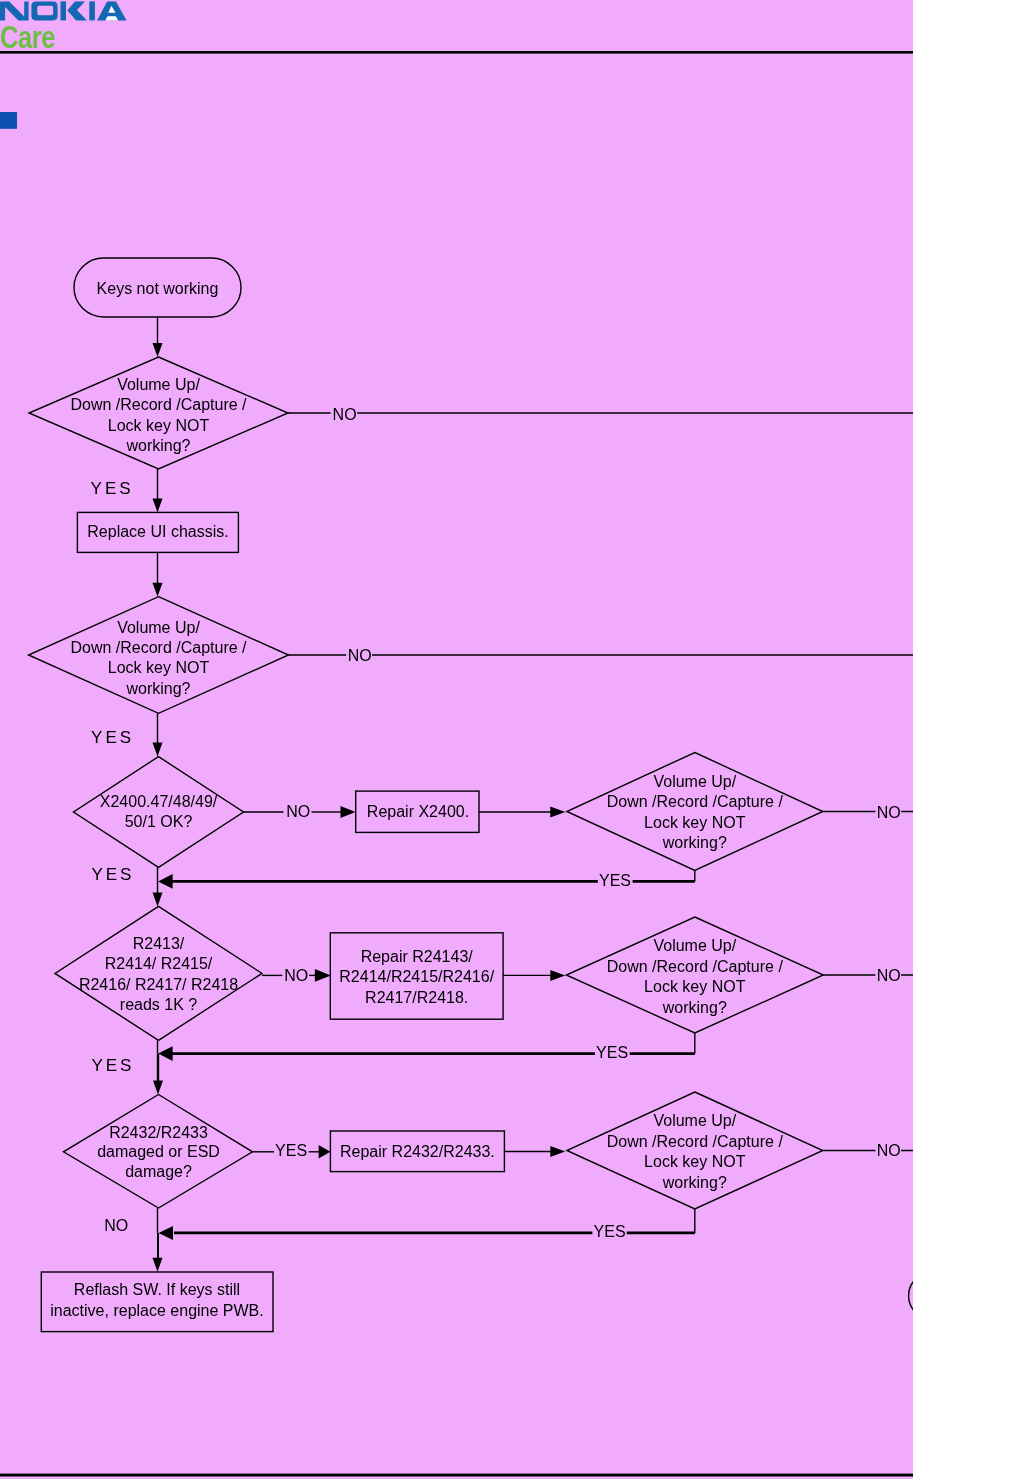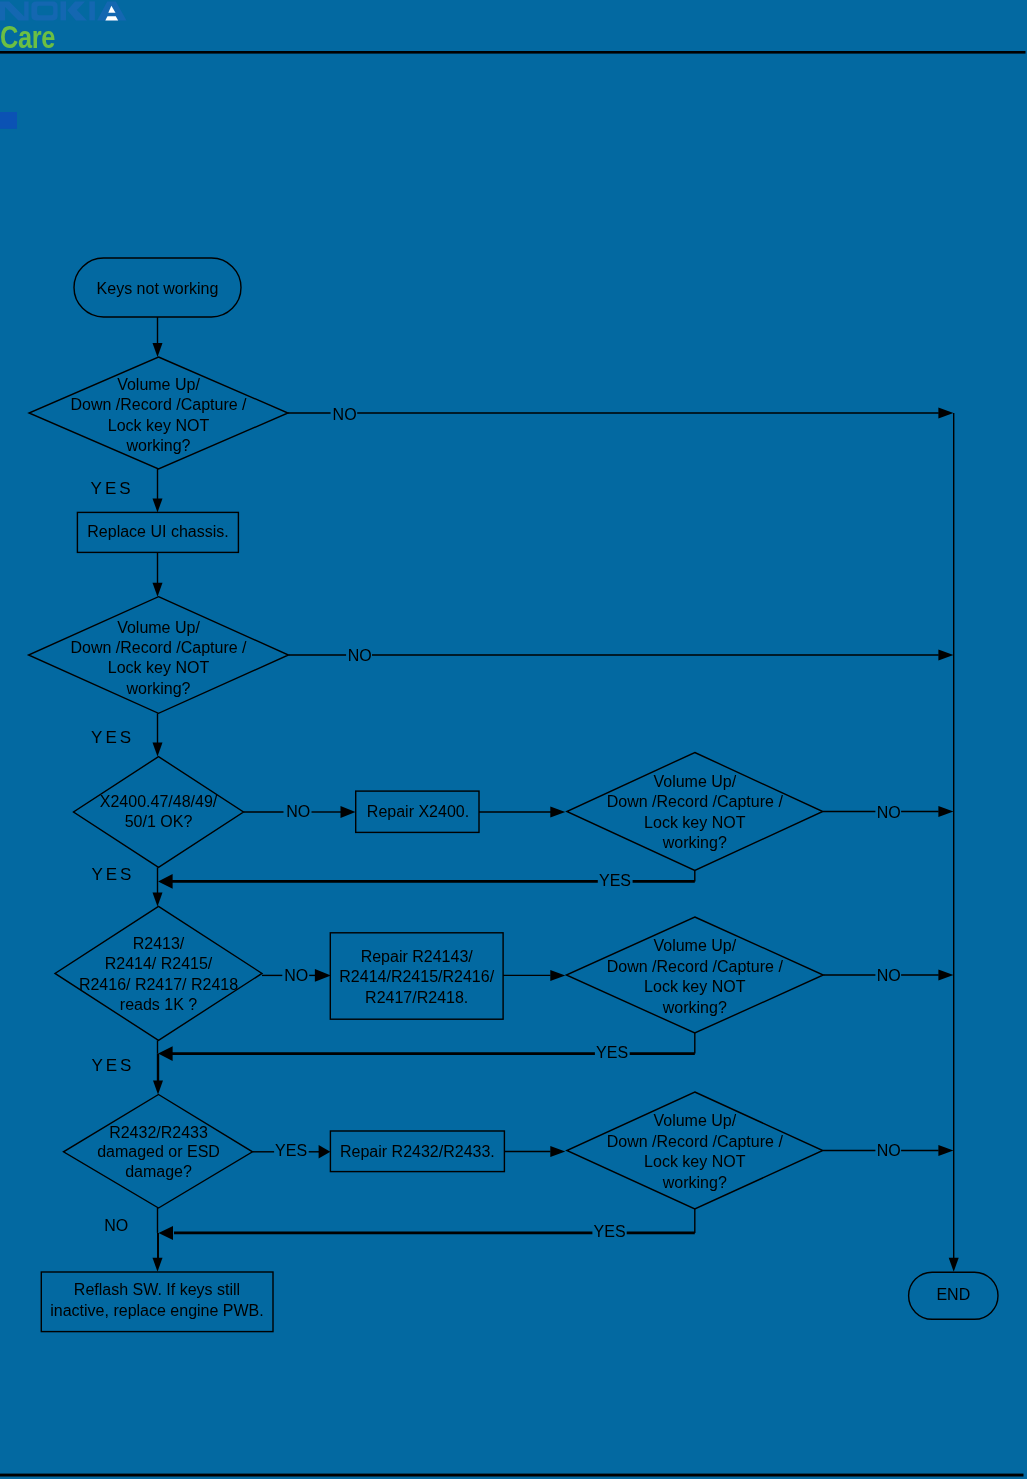--- a/index.html
+++ b/index.html
@@ -1,16 +1,16 @@
 <!DOCTYPE html>
 <html><head>
 <meta charset="utf-8">
 <style>
   html,body{margin:0;padding:0;background:#ffffff;}
-  #page{position:relative;width:1027px;height:1479px;background:#0369a1;overflow:hidden;text-decoration:underline;}
+  #page{position:relative;width:913px;height:1479px;background:#f0abfc;overflow:hidden;text-decoration:underline;}
   svg text{font-family:"Liberation Sans",sans-serif;font-size:16px;fill:#000;}
   svg text.wide{font-size:17px;letter-spacing:3px;}
 </style>
 </head>
 <body>
 <div id="page">
 <svg width="1027" height="1479" viewBox="0 0 1027 1479">
 
   <g fill="#1467b1">
     <path d="M 0 1.4 L 9.2 1.4 L 24.2 16.5 L 24.2 1.4 L 28.6 1.4 L 28.6 20.4 L 18.4 20.4 L 5.1 7.0 L 5.1 20.4 L 0 20.4 Z"></path>

